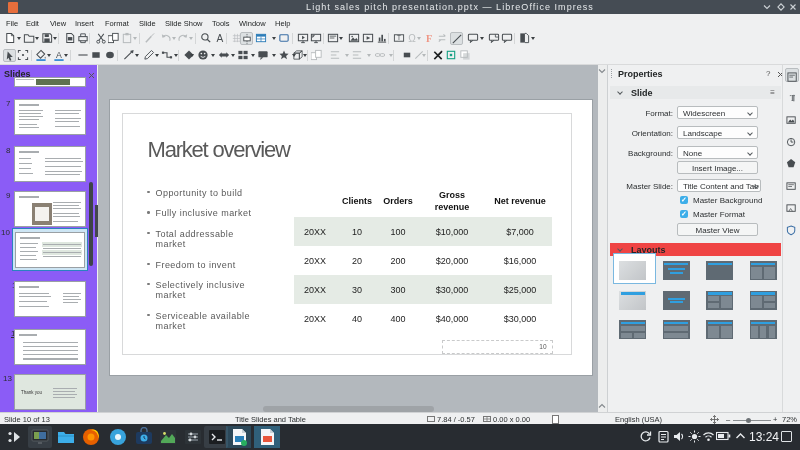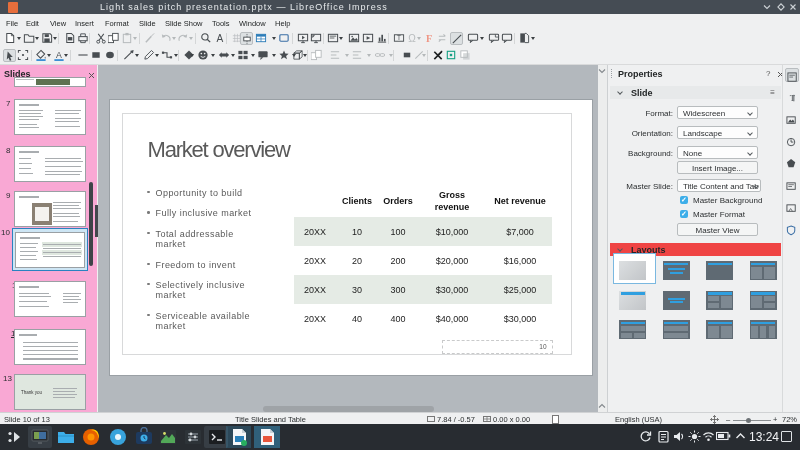--- a/index.html
+++ b/index.html
@@ -1,32 +1,32 @@
 <!DOCTYPE html>
 <html><head>
 <meta charset="utf-8">
 <style>
 * { margin:0; padding:0; box-sizing:border-box; }
 html,body { width:800px; height:450px; overflow:hidden; }
 body { font-family:"Liberation Sans", sans-serif; position:relative; background:#eff0f1; }
 .abs { position:absolute; }
 #titlebar { left:0; top:0; width:800px; height:14px; background:#454c54; }
-#titlebar .ttext { left:100px; top:2px; width:700px; font-size:9px; letter-spacing:1.05px; color:#e7eaec; }
+#titlebar .ttext { left:100px; top:2px; width:700px; text-align:center; font-size:9px; letter-spacing:1.05px; color:#e7eaec; }
 #appicon { left:8px; top:2px; width:10px; height:11px; background:#e66e3c; border-radius:1px; }
 #menubar { left:0; top:14px; width:800px; height:16px; background:#eff0f1; }
 .menu { top:4.5px; font-size:7.5px; color:#232627; }
 #tb1 { left:0; top:30px; width:800px; height:17px; background:#eff0f1; }
 #tb2 { left:0; top:47px; width:800px; height:18px; background:#eff0f1; border-bottom:1px solid #d9dadb; }
 .ic { position:absolute; width:13px; height:13px; top:2px; }
 .ic svg { position:absolute; left:0; top:0; }
 .pressed { background:#dce0e2; border:1px solid #b9bdc0; border-radius:2px; }
 .dd { position:absolute; top:7px; width:0; height:0; border-left:2.5px solid transparent; border-right:2.5px solid transparent; border-top:3.5px solid #3c4043; }
 .dd.gray { border-top-color:#b4b8ba; }
 .sep { position:absolute; top:3px; width:1px; height:11px; background:#d4d6d7; }
-#slidespanel { left:0; top:65px; width:97px; height:347px; background:#f9a8d4; }
+#slidespanel { left:0; top:65px; width:97px; height:347px; background:#8b5cf6; }
 #canvas { left:98px; top:65px; width:509px; height:347px; background:#b3b8bd; }
 #propspanel { left:607px; top:65px; width:175px; height:347px; background:#eff0f1; border-left:1px solid #cdd0d2; }
 #tabstrip { left:782px; top:65px; width:18px; height:347px; background:#eff0f1; border-left:1px solid #d8dadb; }
 #slide { left:11.5px; top:34.5px; width:482px; height:275px; background:#fff; box-shadow:0 0 0 1px #9aa0a5; }
 #inner { left:12px; top:13.5px; width:450px; height:242px; border:1px solid #d8d9da; }
 .btxt { position:absolute; font-size:9px; letter-spacing:0.45px; color:#595959; white-space:nowrap; }
 .bdot { position:absolute; width:2.5px; height:2.5px; border-radius:50%; background:#7a7a7a; }
 .trow { position:absolute; left:294px; width:258px; height:29px; }
 .green { background:#e5ebe5; }
 .tcell { position:absolute; font-size:9px; color:#1d1d1d; text-align:center; }

